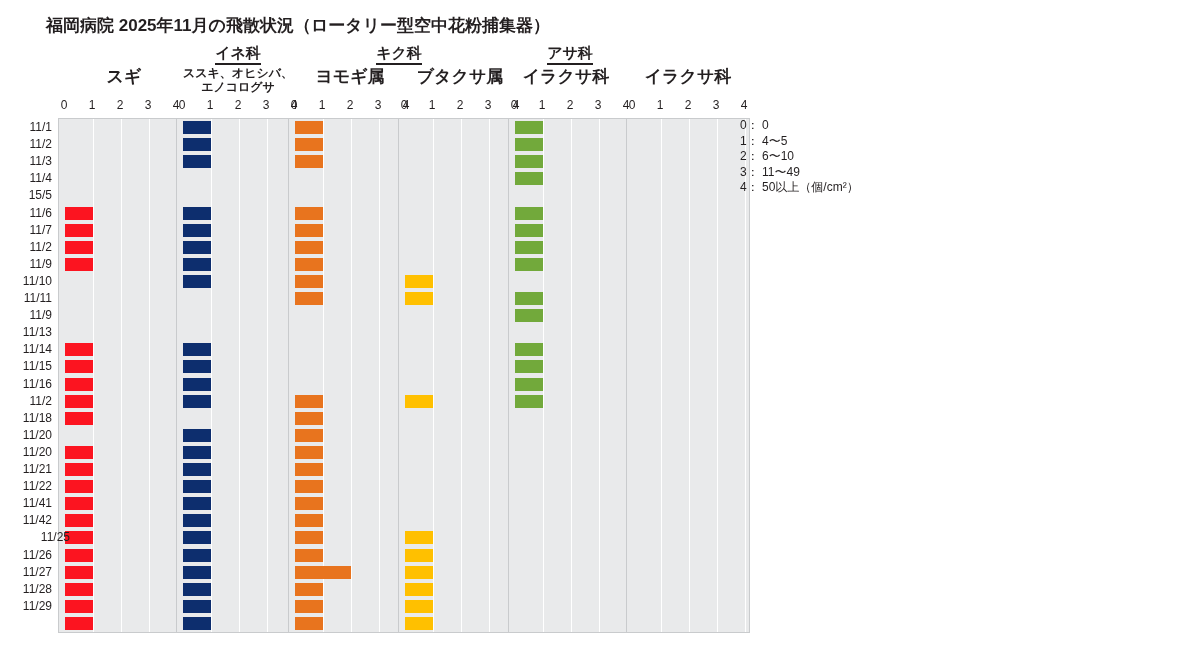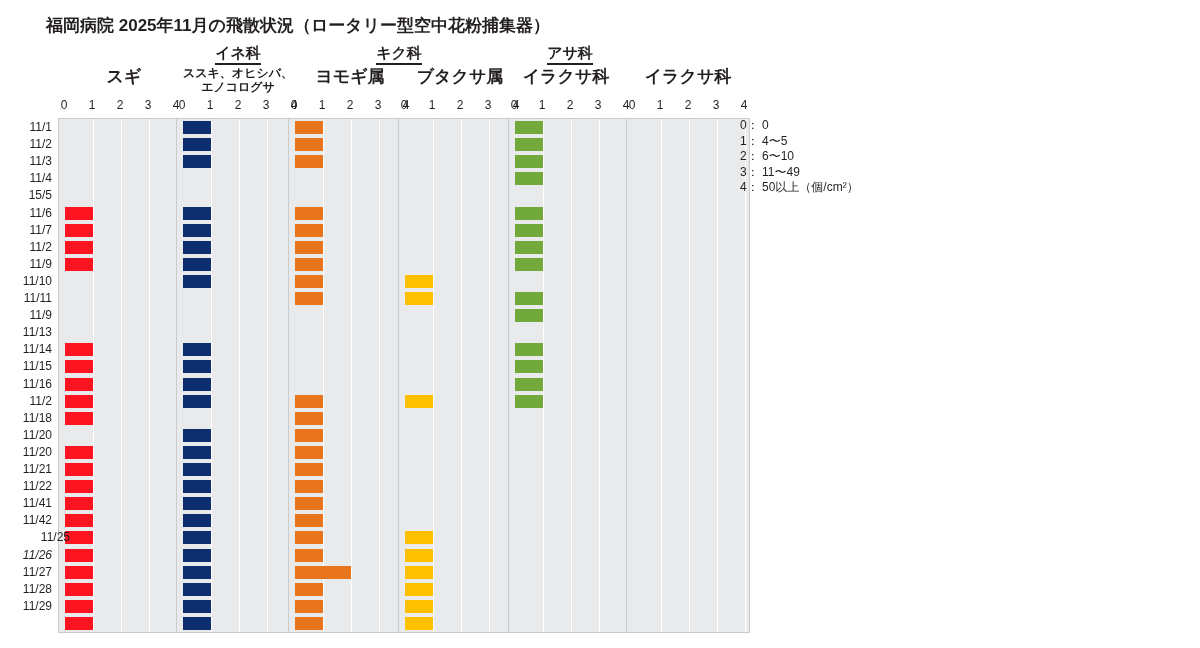--- a/index.html
+++ b/index.html
@@ -302,21 +302,21 @@
     <div class="rowlabel" style="left: 6px; top: 336.5px;">11/16</div>
     <div class="rowlabel" style="left: 6px; top: 353.6px;">11/2</div>
     <div class="rowlabel" style="left: 6px; top: 370.7px;">11/18</div>
     <div class="rowlabel" style="left: 6px; top: 387.8px;">11/20</div>
     <div class="rowlabel" style="left: 6px; top: 404.9px;">11/20</div>
     <div class="rowlabel" style="left: 6px; top: 422px;">11/21</div>
     <div class="rowlabel" style="left: 6px; top: 439.1px;">11/22</div>
     <div class="rowlabel" style="left: 6px; top: 456.2px;">11/41</div>
     <div class="rowlabel" style="left: 6px; top: 473.3px;">11/42</div>
     <div class="rowlabel" style="left: 24px; top: 490.4px;">11/25</div>
-    <div class="rowlabel" style="left: 6px; top: 507.5px; font-style: italic;">11/26</div>
+    <div class="rowlabel" style="left: 6px; top: 507.5px;">11/26</div>
     <div class="rowlabel" style="left: 6px; top: 524.6px;">11/27</div>
     <div class="rowlabel" style="left: 6px; top: 541.7px;">11/28</div>
     <div class="rowlabel" style="left: 6px; top: 558.8px;">11/29</div>
     <div class="rowlabel" style="left: 6px; top: 575.9px; margin-top: 34px;">11/30</div>
   </div>
 
 <div id="legend">
     <div>0： 0</div>
     <div>1： 4〜5</div>
     <div>2： 6〜10</div>

